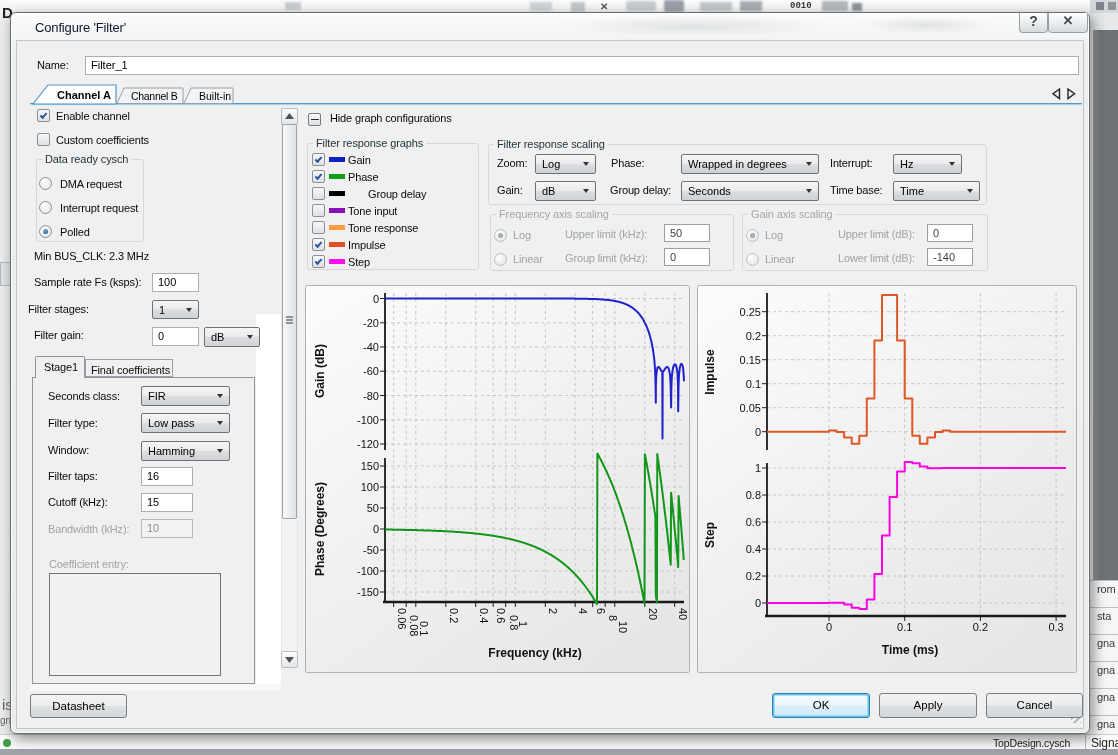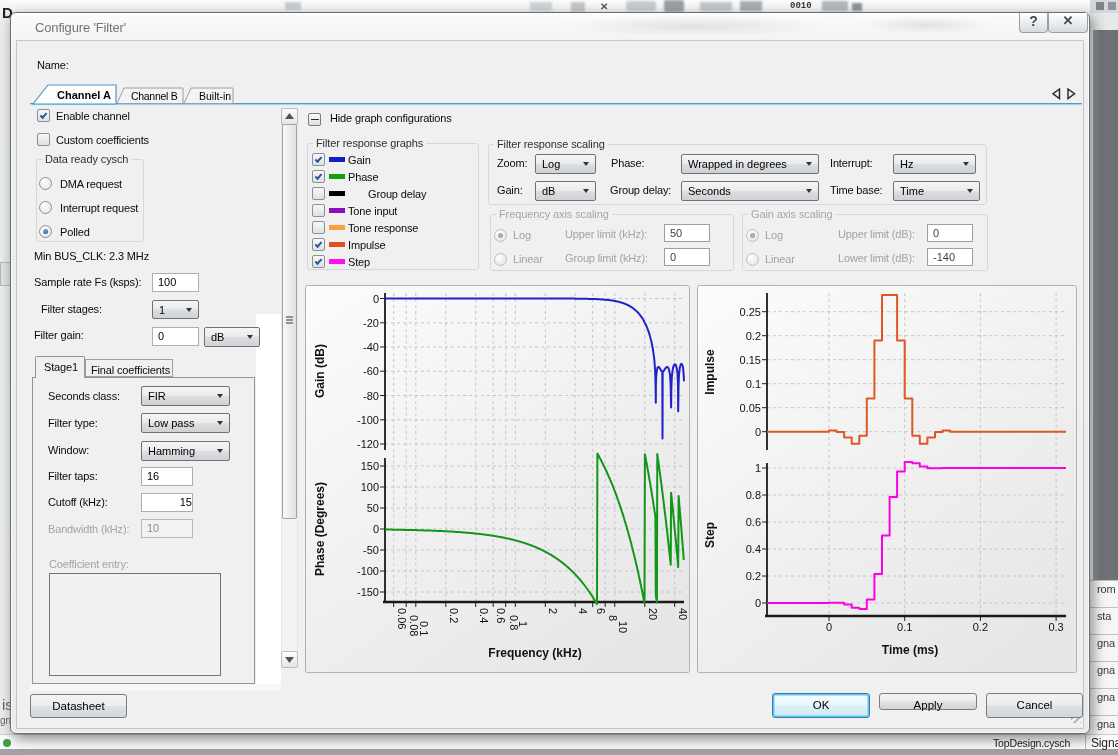--- a/index.html
+++ b/index.html
@@ -62,27 +62,28 @@
 <div class="abs" style="left:0;top:734px;width:1118px;height:16px;background:#fcfcfd;border-top:1px solid #cdd0d3"></div>
 <div class="abs" style="left:0;top:749px;width:1118px;height:6px;background:#9fa3a7"></div>
 <div class="abs" style="left:3px;top:739px;width:8px;height:8px;border-radius:50%;background:#43a047"></div>
 <div class="lbl" style="left:993px;top:737px;font-size:10.5px;color:#222">TopDesign.cysch</div>
 <div class="abs" style="left:1085px;top:735px;width:1px;height:14px;background:#b9bcbf"></div>
 <div class="lbl" style="left:1091px;top:736px;font-size:12px;color:#222">Signa</div>
 
 <div class="abs" style="left:10px;top:12px;width:1080px;height:722px;border:1px solid #686d70;border-radius:6px;background:linear-gradient(#fcfcfc,#edeff1 40px,#e9ebed);box-shadow:3px 5px 14px rgba(0,0,0,.45),inset 0 0 0 1px rgba(255,255,255,.75)"></div>
 <div class="abs" style="left:560px;top:15px;width:270px;height:22px;background:radial-gradient(ellipse at center,rgba(180,186,190,.35),rgba(180,186,190,0) 70%)"></div>
 <div class="abs" style="left:860px;top:16px;width:130px;height:18px;background:radial-gradient(ellipse at center,rgba(170,176,180,.3),rgba(170,176,180,0) 70%)"></div>
-<div class="lbl" style="left:35px;top:20px;font-size:13px;color:#737373">Configure 'Filter'</div>
+<div class="lbl" style="left:35px;top:20px;font-size:13px;color:#0f172a">Configure 'Filter'</div>
 <div class="abs" style="left:1019px;top:13px;width:29px;height:20px;border:1px solid #9aa0a4;border-top:none;border-radius:0 0 4px 4px;background:linear-gradient(#fff,#e9ebed 55%,#d8dbde);text-align:center;font:bold 14px 'Liberation Sans';color:#46494c">?</div>
 <div class="abs" style="left:1048px;top:13px;width:40px;height:20px;border:1px solid #9aa0a4;border-top:none;border-radius:0 0 4px 4px;background:linear-gradient(#fff,#e9ebed 55%,#d8dbde);text-align:center;font:bold 13px 'Liberation Sans';color:#46494c">✕</div>
 <div class="abs" style="left:16px;top:40px;width:1068px;height:689px;background:#f0f0f0;border:1px solid #c3c7ca"></div>
 <div class="abs" style="left:1071px;top:713px;width:10px;height:10px;background:repeating-linear-gradient(135deg,transparent 0 3px,#b6babd 3px 5px)"></div>
 
 <div class="lbl" style="left:37px;top:59px">Name:</div>
+<div class="tb" style="left:85px;top:56px;width:994px;height:19px">Filter_1</div>
 
 <svg class="abs" style="left:30px;top:82px" width="1052" height="25">
 <rect x="0" y="21" width="1052" height="1.6" fill="#5f97bf"></rect>
 <rect x="0" y="22.6" width="1052" height="1.6" fill="#d9f2fc"></rect>
 <polygon points="87,21.5 94,6 153,6 153,21.5" fill="#f1f3f4" stroke="#9aa0a5" stroke-width="1"></polygon>
 <polygon points="154,21.5 161,6 203,6 203,21.5" fill="#f1f3f4" stroke="#9aa0a5" stroke-width="1"></polygon>
 <polygon points="3,22 18,3 86,3 86,22" fill="#ffffff" stroke="#4f94c8" stroke-width="1.2"></polygon>
 <text x="27" y="16.5" font-family="Liberation Sans" font-size="11" font-weight="bold" fill="#000">Channel A</text>
 <text x="101" y="17.5" font-family="Liberation Sans" font-size="10.5" letter-spacing="-0.3" fill="#000">Channel B</text>
 <text x="169" y="17.5" font-family="Liberation Sans" font-size="10.5" fill="#000">Built-in</text>
@@ -106,40 +107,40 @@
     <div class="lbl " style="left:60px;top:178px">DMA request</div>
     <div class="rad" style="left:39px;top:201px"></div>
     <div class="lbl " style="left:60px;top:202px">Interrupt request</div>
     <div class="rad" style="left:39px;top:225px">
       <div class="rdot "></div>
     </div>
     <div class="lbl " style="left:60px;top:226px">Polled</div>
     <div class="lbl " style="left:34px;top:250px">Min BUS_CLK: 2.3 MHz</div>
     <div class="lbl " style="left:34px;top:276px">Sample rate Fs (ksps):</div>
     <div class="tb" style="left:152px;top:273px;width:47px;height:19px;">100</div>
-    <div class="lbl " style="left:41px;top:303px">Filter stages:</div>
+    <div class="lbl " style="left:28px;top:303px">Filter stages:</div>
     <div class="cmb" style="left:152px;top:300px;width:47px;height:19px">1<i></i></div>
     <div class="lbl " style="left:34px;top:329px">Filter gain:</div>
     <div class="tb" style="left:152px;top:327px;width:47px;height:19px;">0</div>
     <div class="cmb" style="left:204px;top:327px;width:56px;height:20px">dB<i></i></div>
     <div class="abs" style="left:85px;top:359px;width:88px;height:18px;border:1px solid #9aa0a5;background:#eef0f1"></div>
     <div class="lbl " style="left:91px;top:364px">Final coefficients</div>
     <div class="abs" style="left:32px;top:377px;width:223px;height:307px;border:1px solid #8f959a;background:#f0f0f0"></div>
     <div class="abs" style="left:35px;top:356px;width:50px;height:22px;border:1px solid #8f959a;border-bottom:none;background:#f0f0f0;border-radius:2px 2px 0 0"></div>
     <div class="lbl " style="left:44px;top:361px">Stage1</div>
     <div class="lbl " style="left:48px;top:390px">Seconds class:</div>
     <div class="cmb" style="left:141px;top:386px;width:89px;height:20px">FIR<i></i></div>
     <div class="lbl " style="left:48px;top:417px">Filter type:</div>
     <div class="cmb" style="left:141px;top:413px;width:89px;height:20px">Low pass<i></i></div>
     <div class="lbl " style="left:48px;top:444px">Window:</div>
     <div class="cmb" style="left:141px;top:441px;width:89px;height:20px">Hamming<i></i></div>
     <div class="lbl " style="left:48px;top:470px">Filter taps:</div>
     <div class="tb" style="left:141px;top:467px;width:52px;height:19px;">16</div>
     <div class="lbl " style="left:48px;top:496px">Cutoff (kHz):</div>
-    <div class="tb" style="left:141px;top:493px;width:52px;height:19px;text-align:right;">15</div>
+    <div class="tb" style="left:141px;top:493px;width:52px;height:19px;">15</div>
     <div class="lbl gy" style="left:48px;top:523px">Bandwidth (kHz):</div>
     <div class="tb tbd" style="left:141px;top:519px;width:52px;height:19px;background:#f2f2f2;color:#8b8f93;border-color:#b4b9bd">10</div>
     <div class="lbl gy" style="left:49px;top:558px">Coefficient entry:</div>
     <div class="abs" style="left:49px;top:573px;width:172px;height:103px;border:1px solid #70757a;background:#f1f1f1"></div>
     <div class="abs" style="left:281px;top:108px;width:17px;height:560px;background:#f2f3f4;border:1px solid #e4e6e8"></div>
 <div class="abs" style="left:281px;top:108px;width:17px;height:17px;background:linear-gradient(#fdfdfd,#e3e5e8);border:1px solid #b9bdc1;border-radius:2px"></div>
 <svg class="abs" style="left:285px;top:113px" width="9" height="6">
       <polygon points="4.5,0 9,6 0,6" fill="#4f5458"></polygon>
     </svg>
 <div class="abs" style="left:281px;top:651px;width:17px;height:17px;background:linear-gradient(#fdfdfd,#e3e5e8);border:1px solid #b9bdc1;border-radius:2px"></div>
@@ -184,21 +185,21 @@
     </div>
     <div class="abs" style="left:329px;top:259px;width:16px;height:4.5px;background:#ff10f0"></div>
     <div class="lbl " style="left:348px;top:256px">Step</div>
     <div class="g" style="left:488px;top:144px;width:499px;height:61px"></div>
     <div class="glab" style="left:494px;top:138px;color:#24323a">Filter response scaling</div>
     <div class="lbl " style="left:497px;top:157px">Zoom:</div>
     <div class="cmb" style="left:535px;top:154px;width:61px;height:20px">Log<i></i></div>
     <div class="lbl " style="left:611px;top:157px">Phase:</div>
     <div class="cmb" style="left:681px;top:154px;width:138px;height:20px">Wrapped in degrees<i></i></div>
     <div class="lbl " style="left:830px;top:157px">Interrupt:</div>
-    <div class="cmb" style="left:893px;top:154px;width:83px;height:20px">Hz<i></i></div>
+    <div class="cmb" style="left:893px;top:154px;width:69px;height:20px">Hz<i></i></div>
     <div class="lbl " style="left:497px;top:184px">Gain:</div>
     <div class="cmb" style="left:535px;top:181px;width:61px;height:20px">dB<i></i></div>
     <div class="lbl " style="left:610px;top:184px">Group delay:</div>
     <div class="cmb" style="left:681px;top:181px;width:138px;height:20px">Seconds<i></i></div>
     <div class="lbl " style="left:830px;top:184px">Time base:</div>
     <div class="cmb" style="left:893px;top:181px;width:87px;height:20px">Time<i></i></div>
     <div class="g" style="left:490px;top:214px;width:244px;height:57px"></div>
     <div class="glab" style="left:496px;top:208px;color:#a2a7ab">Frequency axis scaling</div>
     <div class="rad raddis" style="left:494px;top:229px">
       <div class="rdot rdotg"></div>
@@ -217,21 +218,21 @@
     </div>
     <div class="lbl gy" style="left:765px;top:229px">Log</div>
     <div class="rad raddis" style="left:746px;top:253px"></div>
     <div class="lbl gy" style="left:765px;top:253px">Linear</div>
     <div class="lbl gy" style="left:838px;top:228px">Upper limit (dB):</div>
     <div class="tb tbd" style="left:927px;top:224px;width:46px;height:18px;">0</div>
     <div class="lbl gy" style="left:838px;top:252px">Lower limit (dB):</div>
     <div class="tb tbd" style="left:927px;top:248px;width:46px;height:18px;">-140</div>
 <div class="btn" style="left:30px;top:694px;width:97px;height:24px;line-height:22px">Datasheet</div>
 <div class="btn" style="left:772px;top:693px;width:98px;height:25px;line-height:23px;border:1px solid #2c7fb5;box-shadow:inset 0 0 0 1.5px #66c4ea;background:linear-gradient(#f6fcfe,#e9f6fc 48%,#dcf0f9 52%,#cde9f6)">OK</div>
-<div class="btn" style="left:879px;top:693px;width:98px;height:17px;line-height:23px">Apply</div>
+<div class="btn" style="left:879px;top:693px;width:98px;height:25px;line-height:23px">Apply</div>
 <div class="btn" style="left:986px;top:693px;width:97px;height:25px;line-height:23px">Cancel</div>
 <svg class="abs" style="left:305px;top:285px" width="385" height="388">
       <defs>
         <linearGradient id="cbg" x1="0" y1="0" x2="0.7" y2="1">
           <stop offset="0" stop-color="#fcfcfc"></stop>
           <stop offset="1" stop-color="#e7e7e7"></stop>
         </linearGradient>
       </defs>
       <rect x="0.5" y="0.5" width="384" height="387" rx="2" fill="url(#cbg)" stroke="#aeb2b5"></rect>
       <g stroke="#c6c6c6" stroke-width="1" stroke-dasharray="3,3">

